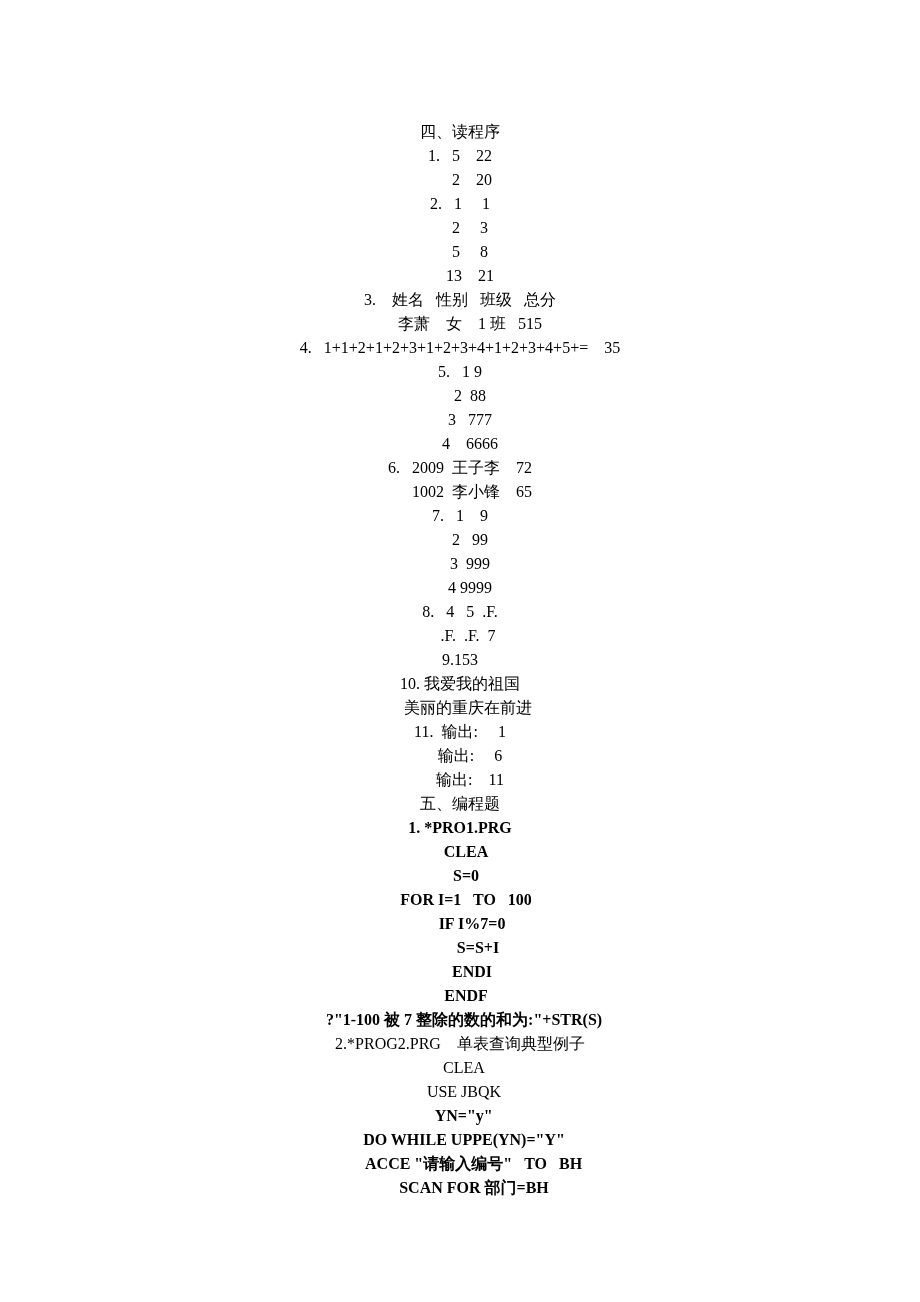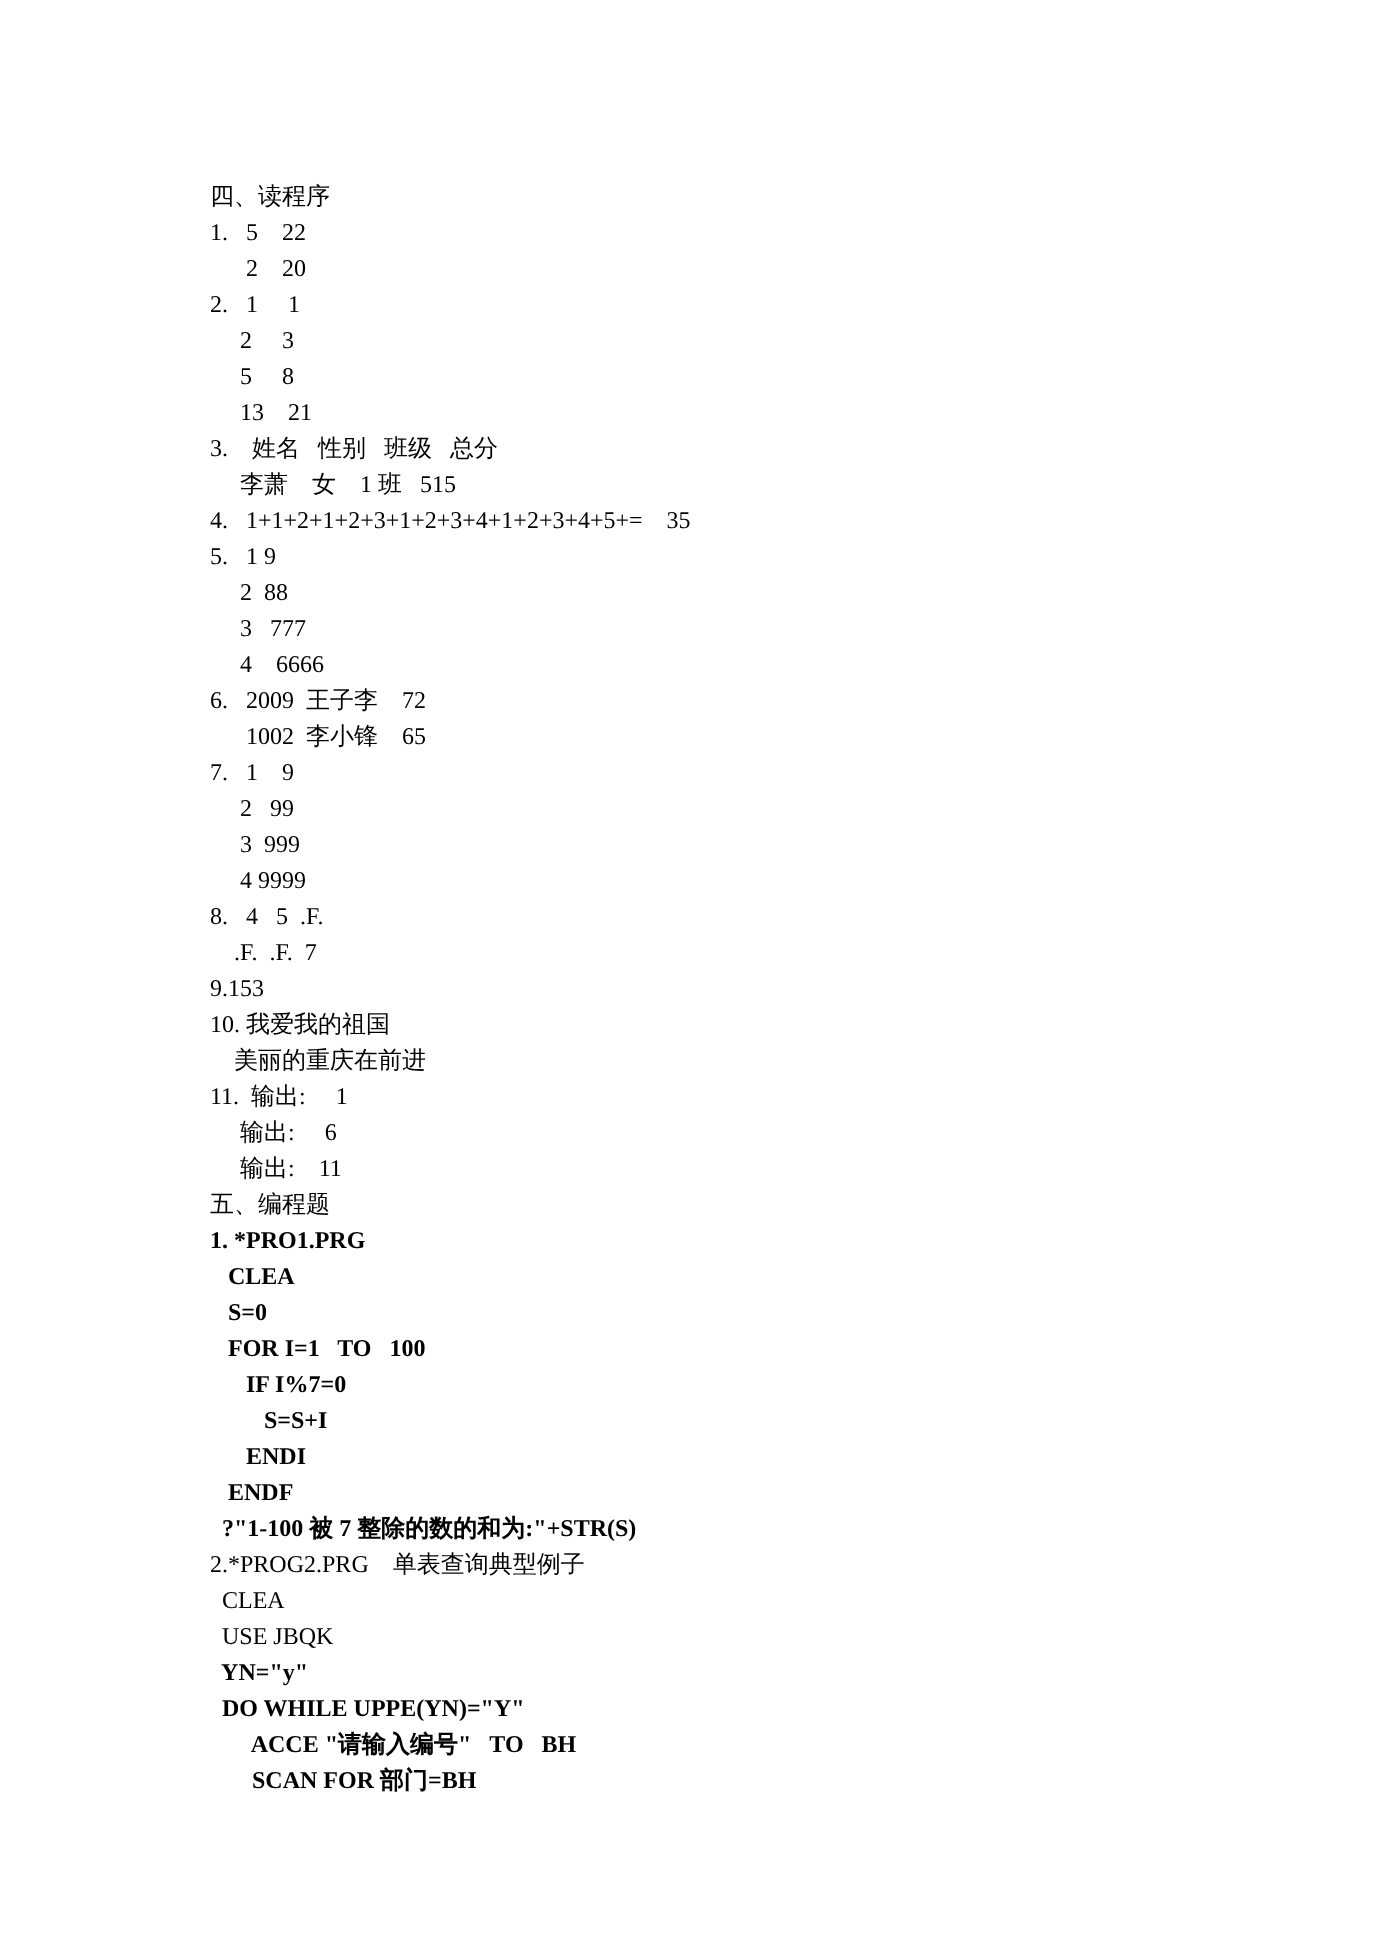--- a/index.html
+++ b/index.html
@@ -13,20 +13,21 @@
   }
   .page {
     width: 920px;
     min-height: 1302px;
     padding: 120px 140px 80px 140px;
     box-sizing: border-box;
     white-space: pre;
   }
   .line {
     min-height: 24px;
+    text-align: center;
   }
   .bold {
     font-weight: bold;
   }
 </style>
 </head>
 <body>
 
 <div class="page" id="page-root"><div class="line">四、读程序</div><div class="line">1.   5    22</div><div class="line">      2    20</div><div class="line">2.   1     1</div><div class="line">     2     3</div><div class="line">     5     8</div><div class="line">     13    21</div><div class="line">3.    姓名   性别   班级   总分</div><div class="line">     李萧    女    1 班   515</div><div class="line">4.   1+1+2+1+2+3+1+2+3+4+1+2+3+4+5+=    35</div><div class="line">5.   1 9</div><div class="line">     2  88</div><div class="line">     3   777</div><div class="line">     4    6666</div><div class="line">6.   2009  王子李    72</div><div class="line">      1002  李小锋    65</div><div class="line">7.   1    9</div><div class="line">     2   99</div><div class="line">     3  999</div><div class="line">     4 9999</div><div class="line">8.   4   5  .F.</div><div class="line">    .F.  .F.  7</div><div class="line">9.153</div><div class="line">10. 我爱我的祖国</div><div class="line">    美丽的重庆在前进</div><div class="line">11.  输出:     1</div><div class="line">     输出:     6</div><div class="line">     输出:    11</div><div class="line">五、编程题</div><div class="line bold">1. *PRO1.PRG</div><div class="line bold">   CLEA</div><div class="line bold">   S=0</div><div class="line bold">   FOR I=1   TO   100</div><div class="line bold">      IF I%7=0</div><div class="line bold">         S=S+I</div><div class="line bold">      ENDI</div><div class="line bold">   ENDF</div><div class="line bold">  ?"1-100 被 7 整除的数的和为:"+STR(S)</div><div class="line">2.*PROG2.PRG    单表查询典型例子</div><div class="line">  CLEA</div><div class="line">  USE JBQK</div><div class="line bold">  YN="y"</div><div class="line bold">  DO WHILE UPPE(YN)="Y"</div><div class="line bold">       ACCE "请输入编号"   TO   BH</div><div class="line bold">       SCAN FOR 部门=BH</div></div>
 

